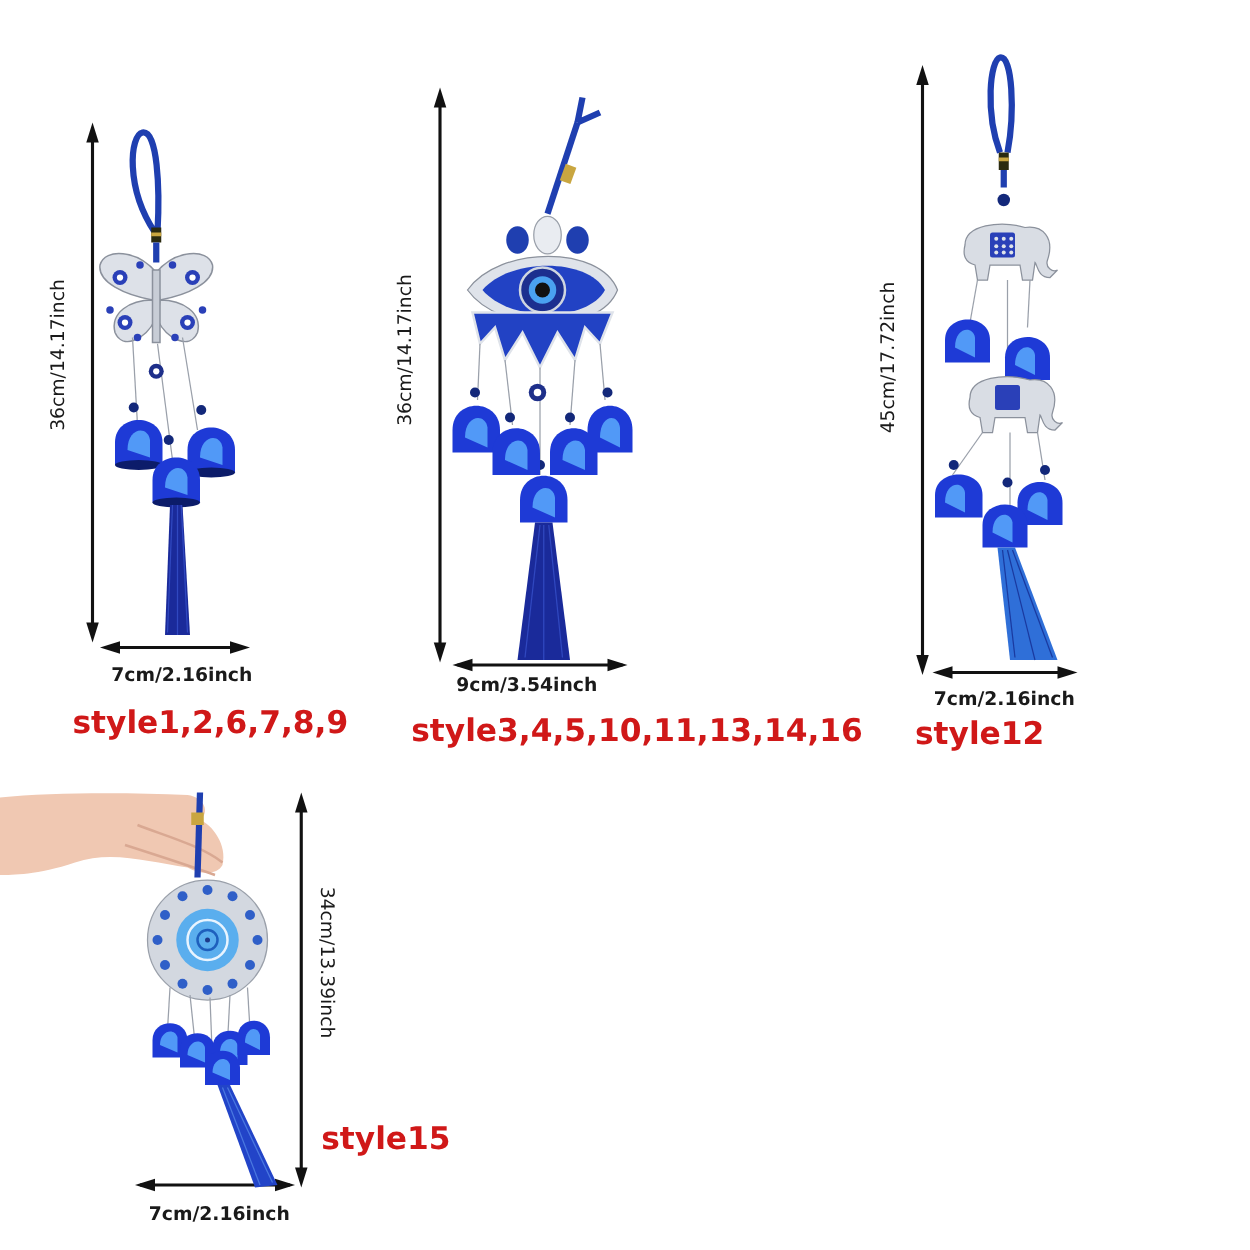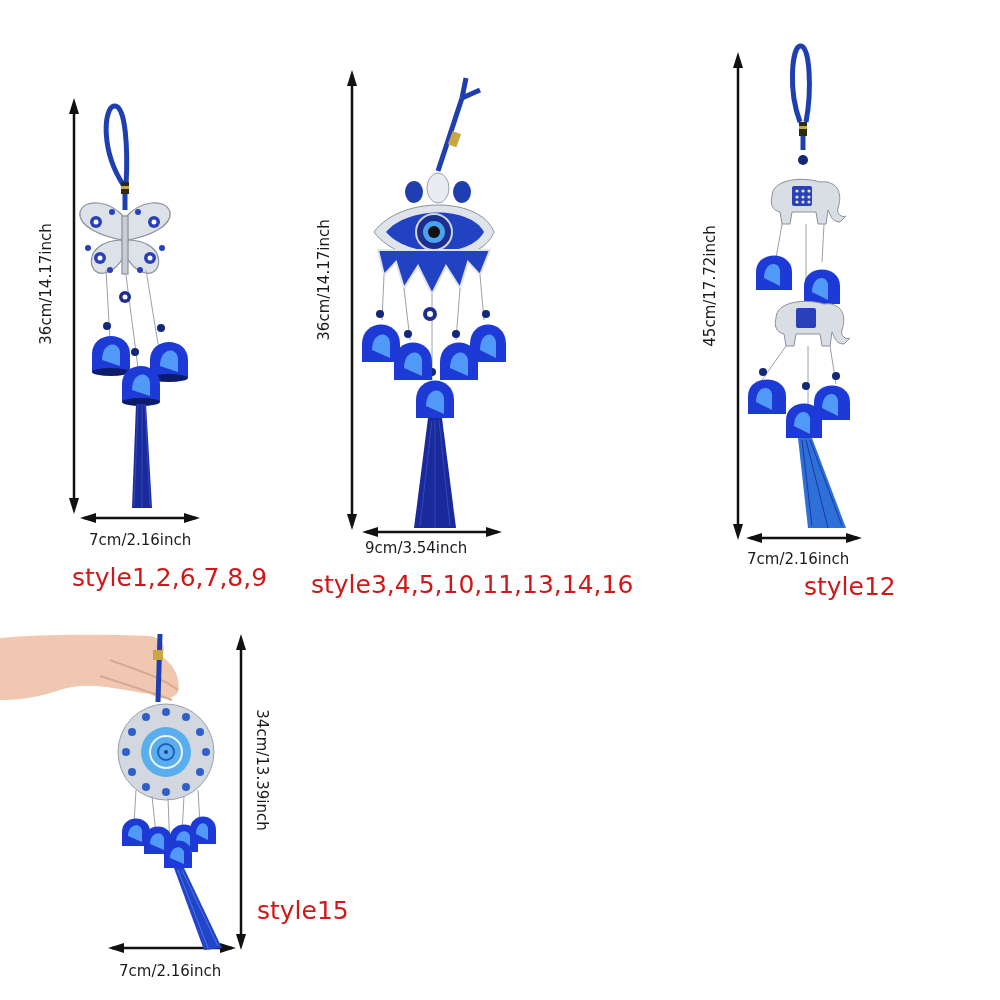--- a/index.html
+++ b/index.html
@@ -1,17 +1,17 @@
 <!DOCTYPE html>
 <html><head>
 <meta charset="utf-8">
 <style>
   html,body{margin:0;padding:0;background:#ffffff;}
   body{width:1000px;height:1000px;position:relative;overflow:hidden;font-family:"DejaVu Sans","Liberation Sans",sans-serif;}
-  .abs{position:absolute;}
+  .abs{position:absolute;font-weight:bold;}
   .dim{font-size:15px;color:#1a1a1a;white-space:nowrap;}
   .style-label{font-size:25px;color:#d01818;white-space:nowrap;}
   .vlabel{position:absolute;font-size:15px;color:#1a1a1a;white-space:nowrap;transform-origin:center center;}
   .rot-up{transform:translate(-50%,-50%) rotate(-90deg);}
   .rot-down{transform:translate(-50%,-50%) rotate(90deg);}
   svg{position:absolute;left:0;top:0;}
 </style>
 </head>
 <body>
 
@@ -90,21 +90,21 @@
 
     <path d="M136,404 L146,404 L152,508 L132,508 Z" fill="#1a2a9a"></path>
     <g stroke="#3048c0" stroke-width="1">
         <line x1="138" y1="404" x2="134" y2="506"></line>
         <line x1="142" y1="404" x2="142" y2="508"></line>
         <line x1="145" y1="404" x2="150" y2="506"></line>
       </g>
   </svg>
   <div class="vlabel rot-up" style="left:46px;top:284px;">36cm/14.17inch</div>
   <div class="abs dim" style="left:89px;top:531px;">7cm/2.16inch</div>
-  <div class="abs style-label" style="left:72px;top:563px;text-align:right;">style1,2,6,7,8,9</div>
+  <div class="abs style-label" style="left:58px;top:563px;text-align:right;">style1,2,6,7,8,9</div>
 </div>
 
 <div>
   <svg width="1000" height="1000">
     <g stroke="#111" stroke-width="2.5" fill="#111">
       <line x1="352" y1="76" x2="352" y2="524"></line>
       <polygon points="352,70 347,86 357,86" stroke="none"></polygon>
       <polygon points="352,530 347,514 357,514" stroke="none"></polygon>
     </g>
     <g stroke="#111" stroke-width="2.5" fill="#111">
@@ -169,21 +169,21 @@
 
     <path d="M428,418 L442,418 L456,528 L414,528 Z" fill="#1a2a9a"></path>
     <g stroke="#3048c0" stroke-width="1">
         <line x1="432" y1="420" x2="420" y2="526"></line>
         <line x1="435" y1="420" x2="435" y2="528"></line>
         <line x1="439" y1="420" x2="450" y2="526"></line>
       </g>
   </svg>
   <div class="vlabel rot-up" style="left:324px;top:280px;">36cm/14.17inch</div>
   <div class="abs dim" style="left:365px;top:539px;">9cm/3.54inch</div>
-  <div class="abs style-label" style="left:311px;top:570px;">style3,4,5,10,11,13,14,16</div>
+  <div class="abs style-label" style="left:329px;top:570px;">style3,4,5,10,11,13,14,16</div>
 </div>
 
 <div>
   <svg width="1000" height="1000">
     <g stroke="#111" stroke-width="2.5" fill="#111">
       <line x1="738" y1="58" x2="738" y2="534"></line>
       <polygon points="738,52 733,68 743,68" stroke="none"></polygon>
       <polygon points="738,540 733,524 743,524" stroke="none"></polygon>
     </g>
     <g stroke="#111" stroke-width="2.5" fill="#111">
@@ -256,21 +256,21 @@
 
     <path d="M798,438 L812,438 L846,528 L808,528 Z" fill="#2f6fd8"></path>
     <g stroke="#1a3aa0" stroke-width="1">
         <line x1="802" y1="440" x2="812" y2="526"></line>
         <line x1="806" y1="440" x2="828" y2="528"></line>
         <line x1="810" y1="440" x2="842" y2="526"></line>
       </g>
   </svg>
   <div class="vlabel rot-up" style="left:710px;top:286px;">45cm/17.72inch</div>
   <div class="abs dim" style="left:747px;top:550px;">7cm/2.16inch</div>
-  <div class="abs style-label" style="left:804px;top:572px;">style12</div>
+  <div class="abs style-label" style="left:732px;top:572px;">style12</div>
 </div>
 
 <div>
   <svg width="1000" height="1000">
     <g stroke="#111" stroke-width="2.5" fill="#111">
       <line x1="241" y1="640" x2="241" y2="944"></line>
       <polygon points="241,634 236,650 246,650" stroke="none"></polygon>
       <polygon points="241,950 236,934 246,934" stroke="none"></polygon>
     </g>
     <g stroke="#111" stroke-width="2.5" fill="#111">

